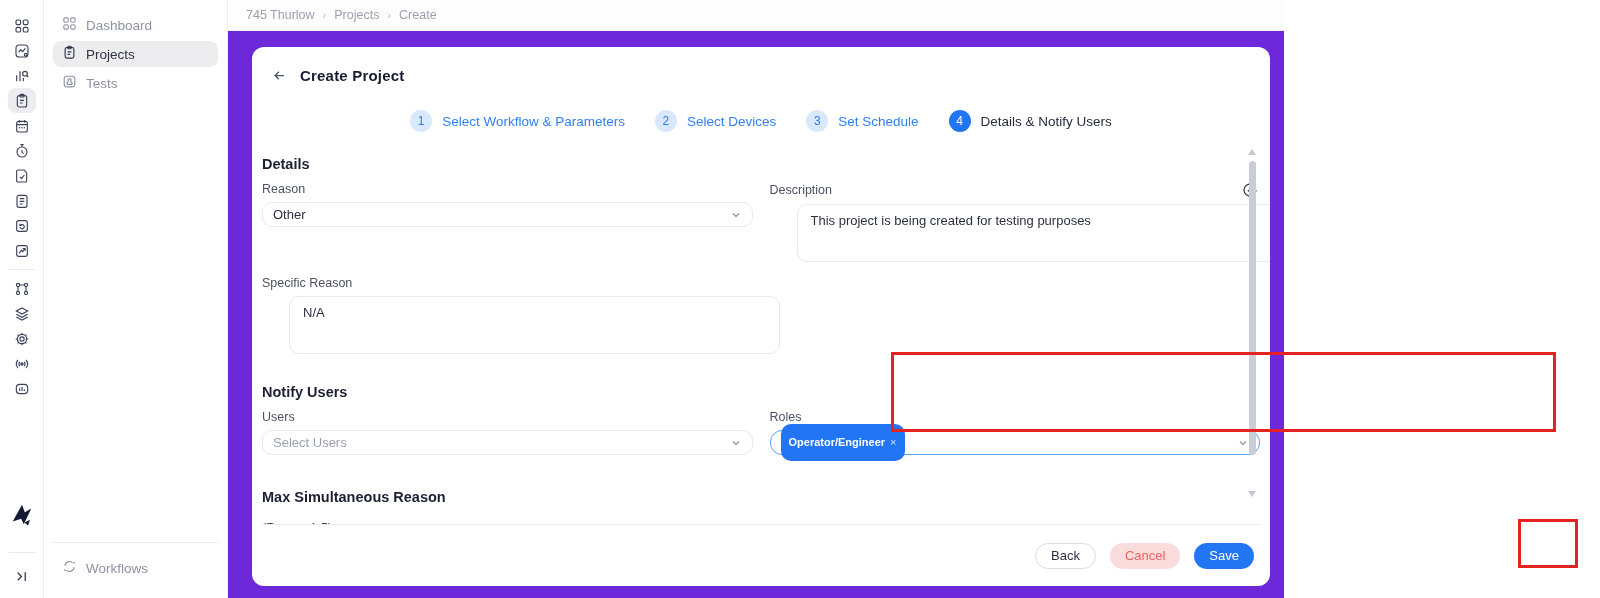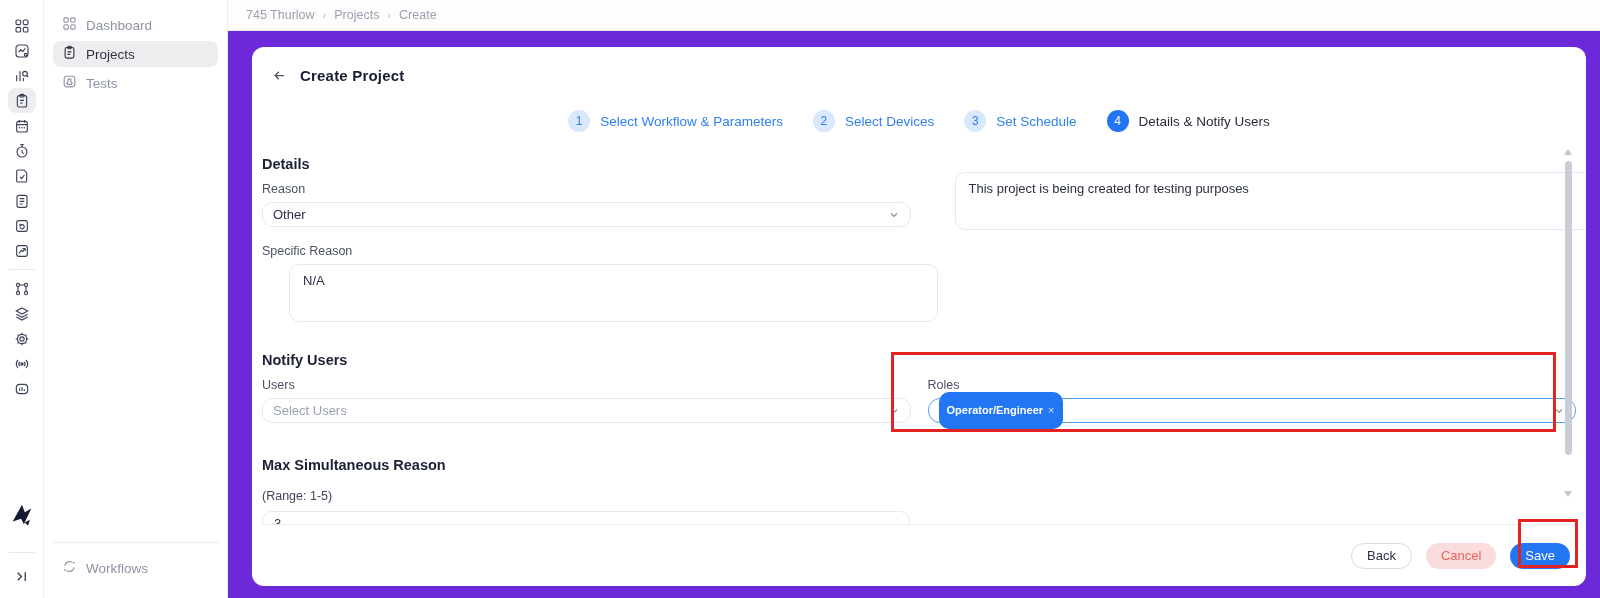--- a/index.html
+++ b/index.html
@@ -1,18 +1,18 @@
 <!DOCTYPE html>
 <html><head>
 <meta charset="utf-8">
 <style>
   * { margin:0; padding:0; box-sizing:border-box; }
   html,body { width:1600px; height:598px; overflow:hidden; background:#fff;
               font-family:"Liberation Sans", sans-serif; }
-  .app { position:relative; width:1600px; height:598px; display:flex; }
+  .app { position:relative; width:1284px; height:598px; display:flex; }
 
   
   .rail { width:44px; border-right:1px solid #ededf0; display:flex; flex-direction:column;
           align-items:center; padding:13px 0 10px; background:#fff; flex-shrink:0; }
   .rail-icon { width:28px; height:25px; display:flex; align-items:center; justify-content:center;
                color:#3c4257; cursor:pointer; }
   .rail-icon svg { width:16px; height:16px; }
   .rail-icon.active { background:#ededf1; border-radius:8px; }
   .rail-divider { width:26px; border-top:1px solid #e7e8ec; margin:6px 0; }
   .rail-bottom { margin-top:auto; display:flex; flex-direction:column; align-items:center; }
@@ -332,20 +332,30 @@
               <div class="tb select">
                 <span>Other</span>
                 <span class="chev">
                     <svg viewBox="0 0 24 24" fill="none" stroke="currentColor" stroke-width="2.4">
                       <path d="M6 9l6 6 6-6"></path>
                     </svg>
                   </span>
               </div>
             </div>
             <div>
+              <div class="field-label label-row">
+                <span>Description</span>
+                <span class="desc-icon">
+                  <svg viewBox="0 0 24 24" fill="none" stroke="currentColor" stroke-width="1.8">
+                      <path d="M21 12a9 9 0 1 1-3-6.7"></path>
+                      <path d="M18 3v3h-3"></path>
+                      <path d="M8.8 12.2l2.3 2.3 4-4.8"></path>
+                    </svg>
+                </span>
+              </div>
               <textarea class="tb" style="">This project is being created for testing purposes</textarea>
             </div>
             <div>
               <div class="field-label">Specific Reason</div>
               <textarea class="tb" style="">N/A</textarea>
             </div>
           </div>
 
           
           <div class="section-heading h-notify">Notify Users</div>

